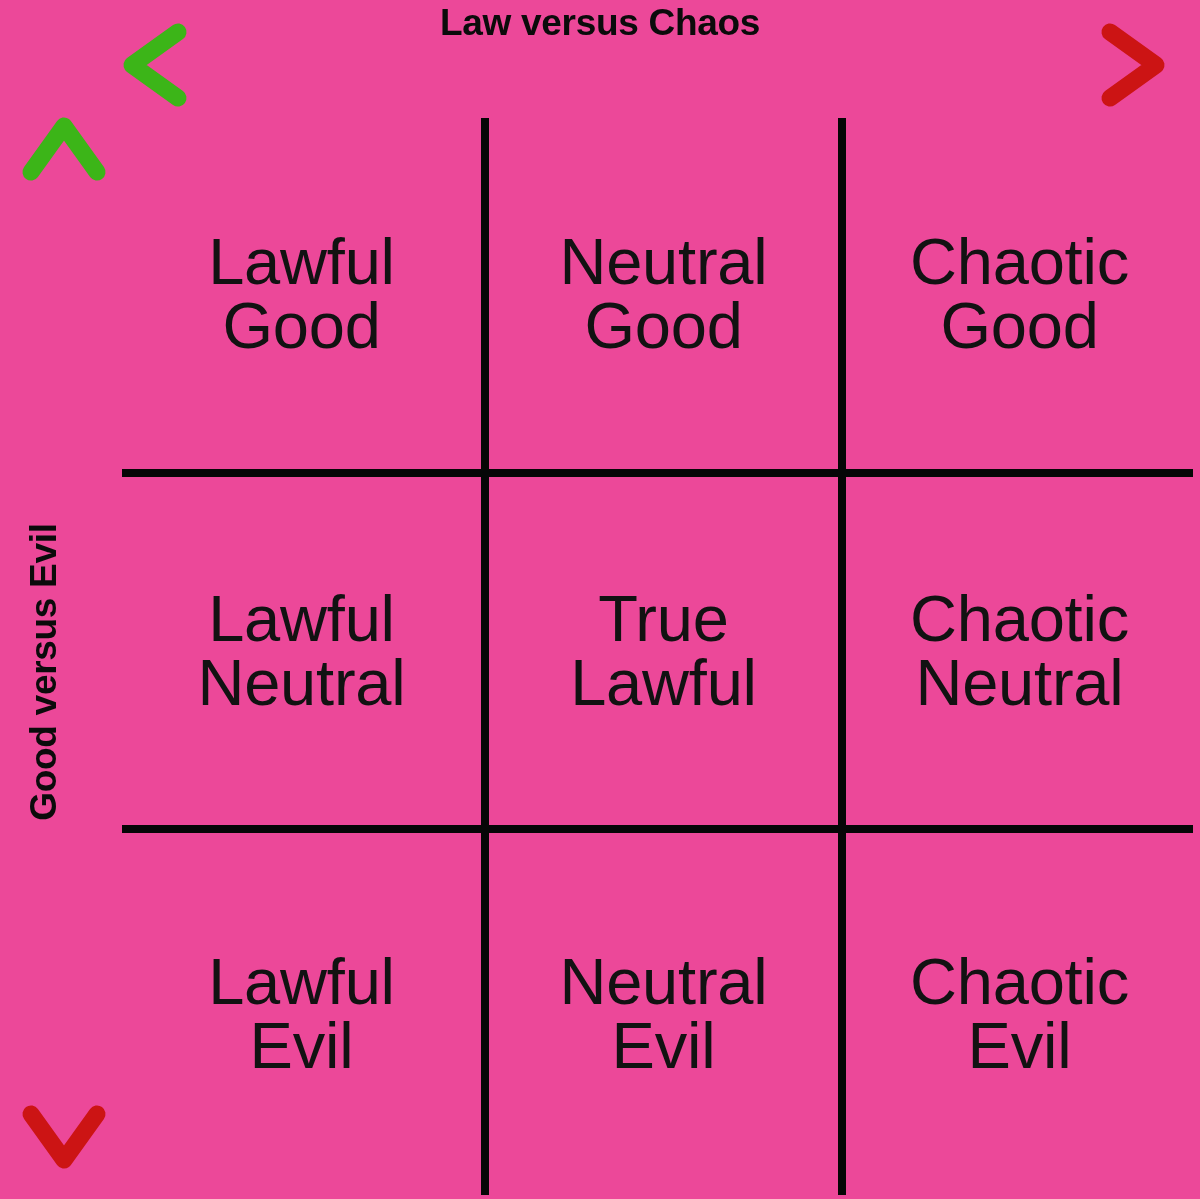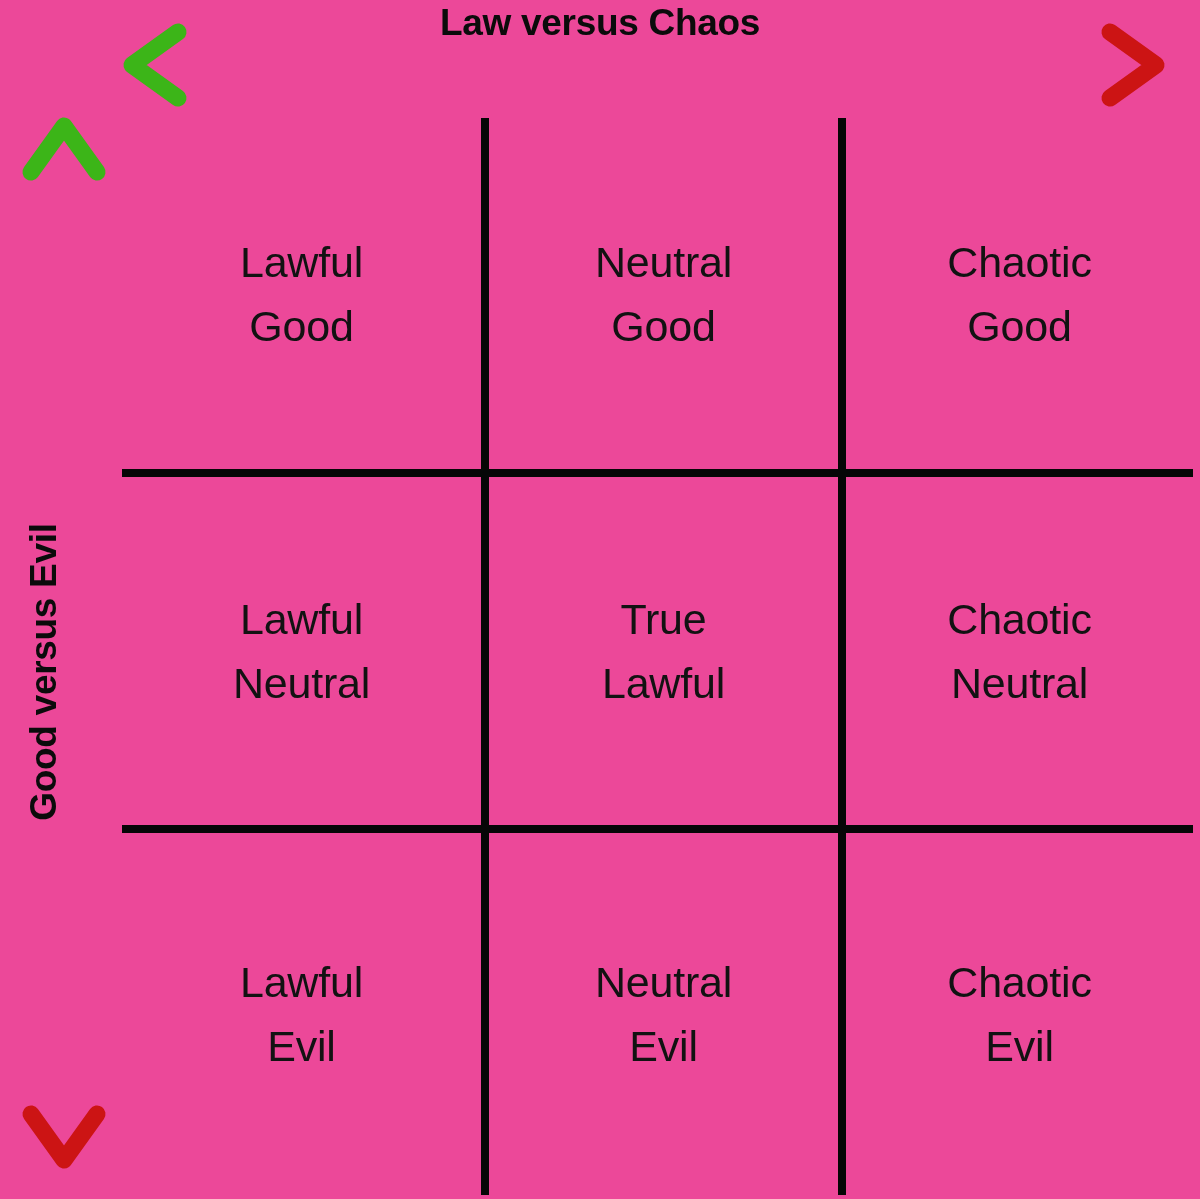--- a/index.html
+++ b/index.html
@@ -90,21 +90,21 @@
 
   
   .cell {
     position: absolute;
     display: flex;
     align-items: center;
     justify-content: center;
     text-align: center;
     font-family: "Liberation Sans", sans-serif;
     font-weight: normal;
-    font-size: 43px;
+    font-size: 65px;
     line-height: 64px;
     color: #121212;
     letter-spacing: -0.2px;
     white-space: pre-line;
   }
   .col-0 { left: 0px;   width: 359px; }
   .col-1 { left: 367px; width: 349px; }
   .col-2 { left: 724px; width: 347px; }
   .row-0 { top: 0px;   height: 351px; }
   .row-1 { top: 359px; height: 348px; }

